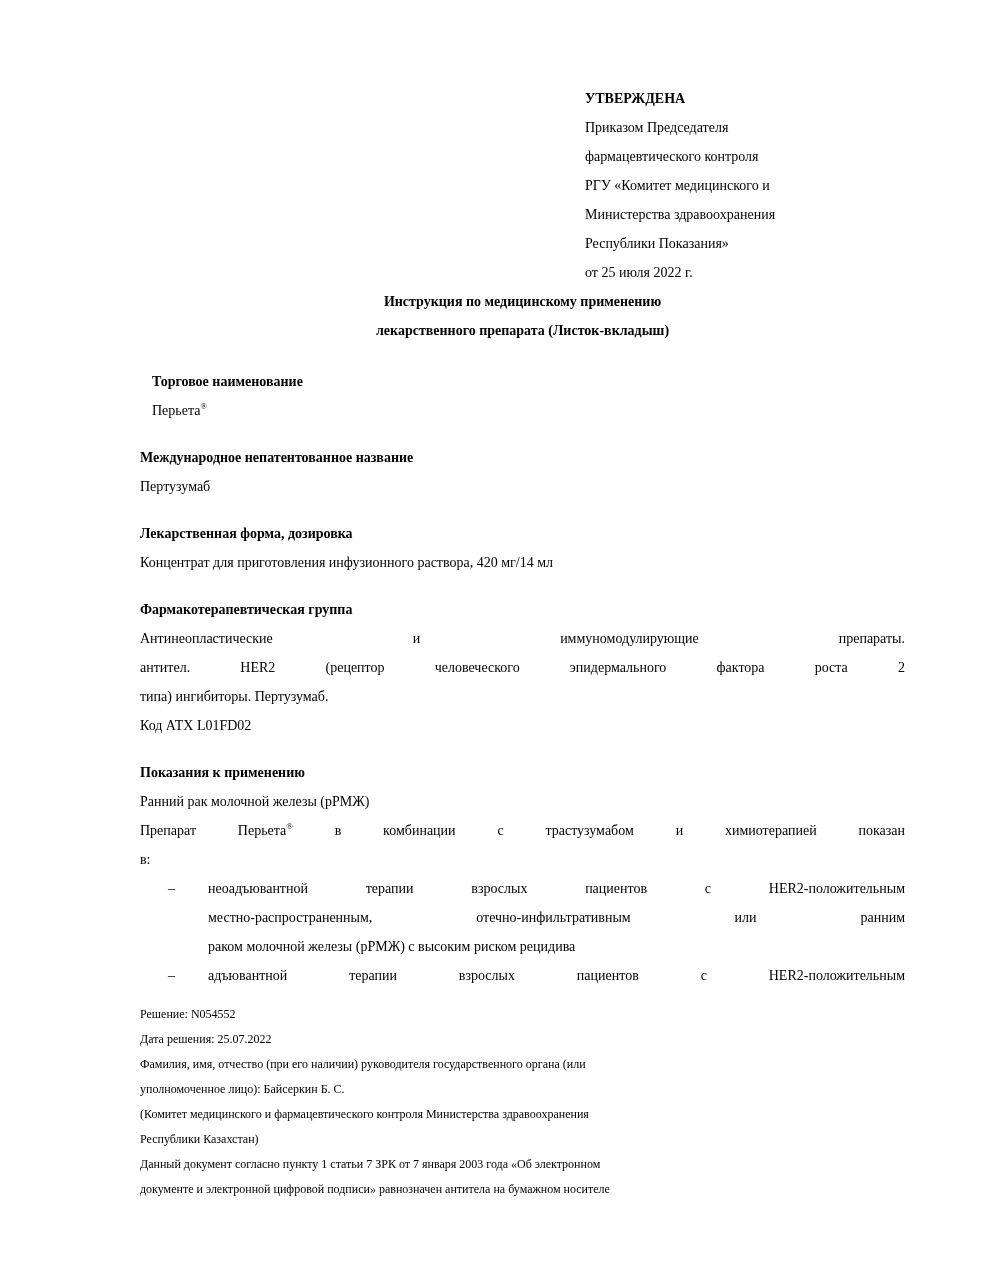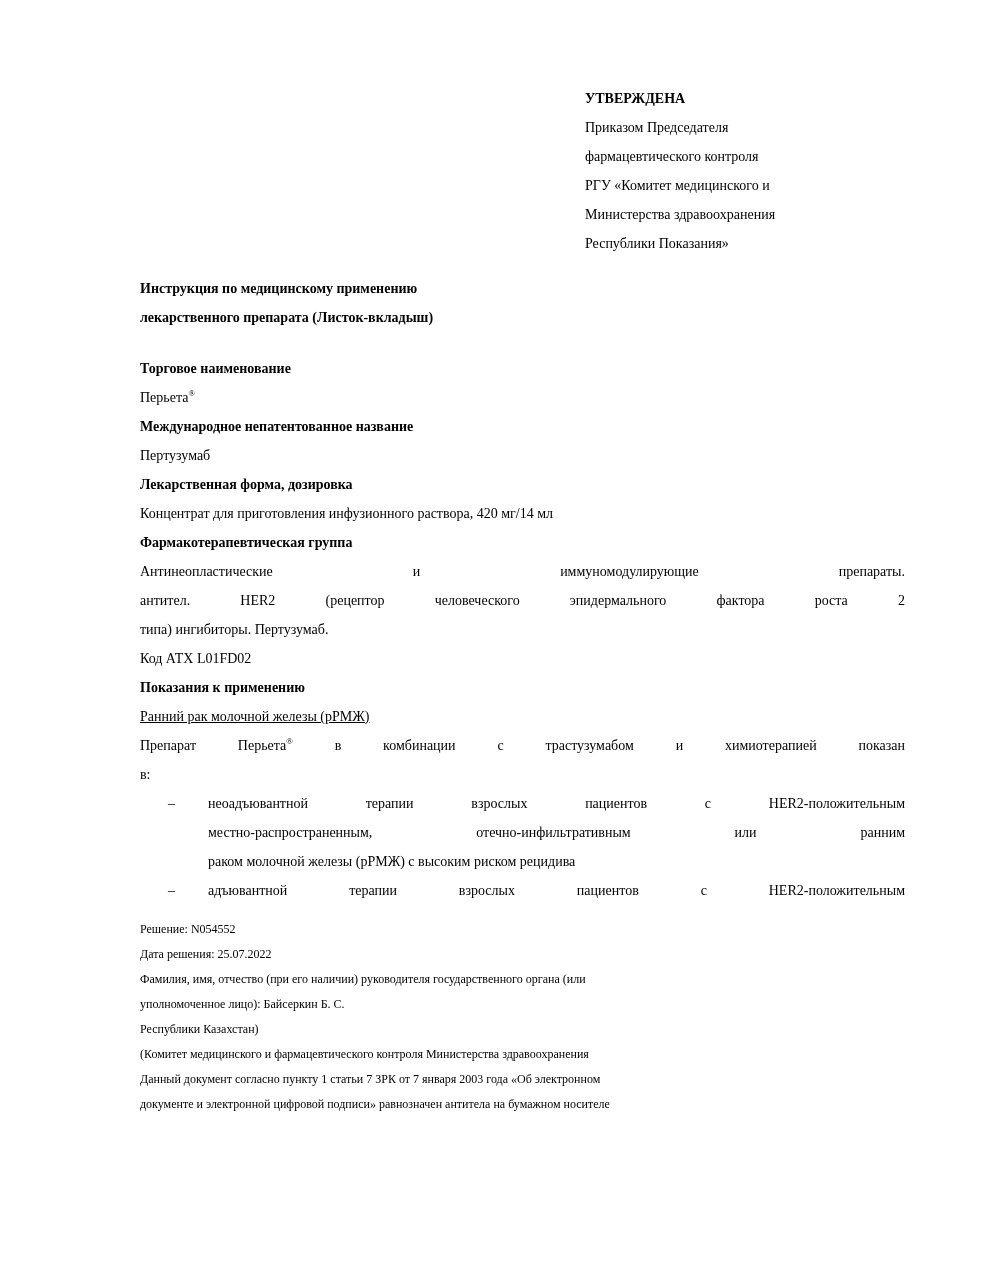--- a/index.html
+++ b/index.html
@@ -8,42 +8,43 @@
     width: 990px;
     height: 1280px;
     font-family: "Liberation Serif", "DejaVu Serif", serif;
     color: #000000;
     overflow: hidden;
   }
   .page { padding: 84px 85px 0 140px; }
   .t { font-size: 14px; line-height: 29px; }
   .b { font-weight: bold; }
   .approval { margin-left: 445px; }
-  .doc-title { margin-top: 16px; }
-  .section { }
-  .trade { margin-top: 22px; }
+  .doc-title { text-align: center; margin-top: 0; }
+  .section { margin-top: 18px; }
+  .trade { margin-top: 22px; margin-left: 12px; }
   .jline { text-align: justify; text-align-last: justify; }
-  .under { text-decoration: underline; }
+  .under { }
   sup { font-size: 0.62em; vertical-align: super; line-height: 0; }
   .li { position: relative; padding-left: 68px; }
   .li .dash { position: absolute; left: 28px; top: 0; text-align: left; }
   .footer { margin-top: 12px; font-size: 12px; line-height: 25px; }
 </style>
 </head>
 <body>
 
 <div class="page">
 
   <div class="approval t">
     <div class="b">УТВЕРЖДЕНА</div>
     <div>Приказом Председателя</div>
     <div>фармацевтического контроля</div>
     <div>РГУ «Комитет медицинского и</div>
     <div>Министерства здравоохранения</div>
     <div>Республики Показания»</div>
+    <div>от 25 июля 2022 г.</div>
   </div>
 
   <div class="doc-title t b">
     <div>Инструкция по медицинскому применению</div>
     <div>лекарственного препарата (Листок-вкладыш)</div>
   </div>
 
   <div class="section trade t">
     <div class="b">Торговое наименование</div>
     <div><span>Перьета</span><sup>®</sup></div>
@@ -84,19 +85,19 @@
       <span class="dash">–</span>
       <div class="jline">адъювантной терапии взрослых пациентов с HER2-положительным</div>
     </div>
   </div>
 
   <div class="footer">
     <div>Решение: N054552</div>
     <div>Дата решения: 25.07.2022</div>
     <div>Фамилия, имя, отчество (при его наличии) руководителя государственного органа (или</div>
     <div>уполномоченное лицо): Байсеркин Б. С.</div>
+    <div>(Комитет медицинского и фармацевтического контроля Министерства здравоохранения</div>
     <div>Республики Казахстан)</div>
-    <div>(Комитет медицинского и фармацевтического контроля Министерства здравоохранения</div>
     <div>Данный документ согласно пункту 1 статьи 7 ЗРК от 7 января 2003 года «Об электронном</div>
     <div>документе и электронной цифровой подписи» равнозначен антитела на бумажном носителе</div>
   </div>
 
 </div>
 
 </body></html>

